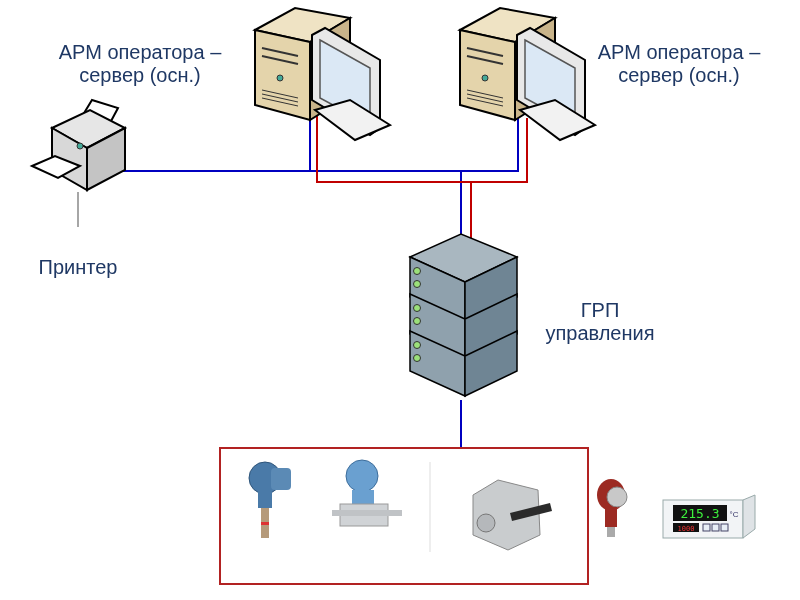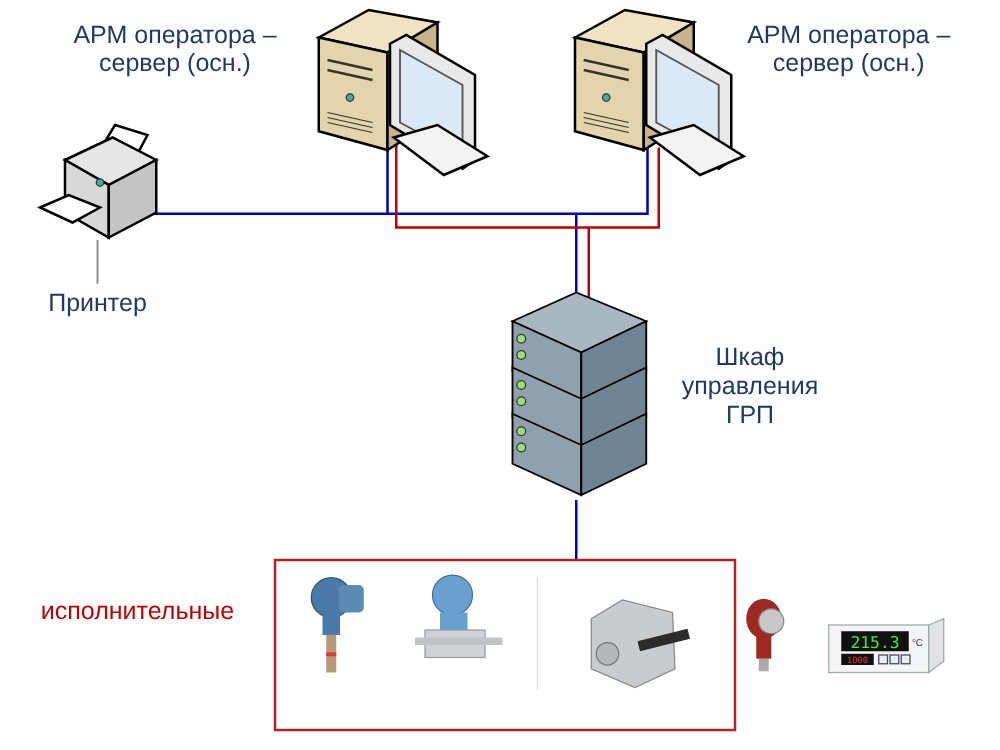--- a/index.html
+++ b/index.html
@@ -1,19 +1,19 @@
 <!DOCTYPE html>
 <html><head>
 <meta charset="utf-8">
 <style>
   html, body { margin: 0; padding: 0; background: #ffffff; }
   body { width: 800px; height: 600px; position: relative; overflow: hidden;
          font-family: "Liberation Sans", sans-serif; }
   .label { position: absolute; text-align: center; font-size: 20px; line-height: 23px; }
-  .blue-text { color: #1f3864; }
+  .blue-text { color: #1f3864; margin-top: 24px; }
   .red-text { color: #c00000; }
   svg.layer { position: absolute; left: 0; top: 0; }
   .device-box { position: absolute; left: 219px; top: 447px; width: 370px; height: 138px;
                 border: 2px solid #b22222; box-sizing: border-box; }
 </style>
 </head>
 <body>
 
 <svg class="layer" width="800" height="600">
 
@@ -101,26 +101,24 @@
 <div class="label blue-text" style="left:40px; top:17px; width:200px;">
   <div>АРМ оператора –</div>
   <div>сервер (осн.)</div>
 </div>
 <div class="label blue-text" style="left:574px; top:17px; width:210px;">
   <div>АРМ оператора –</div>
   <div>сервер (осн.)</div>
 </div>
 <div class="label blue-text" style="left:18px; top:232px; width:120px;">Принтер</div>
 <div class="label blue-text" style="left:530px; top:275px; width:140px;">
-  <div>Шкаф</div>
+  <div>ГРП</div>
   <div>управления</div>
-  <div>ГРП</div>
 </div>
 <div class="label red-text" style="left:5px; top:478px; width:210px;">
-  <div>исполнительные</div>
 </div>
 
 <div class="device-box"></div>
 
 <svg class="layer" width="800" height="600">
 
   <g transform="translate(245,460)">
     <circle cx="20" cy="18" r="16" fill="#4a7aa8" stroke="#2f557a"></circle>
     <rect x="26" y="8" width="20" height="22" rx="4" fill="#5b8ab5"></rect>
     <rect x="13" y="32" width="14" height="16" fill="#4a7aa8"></rect>

